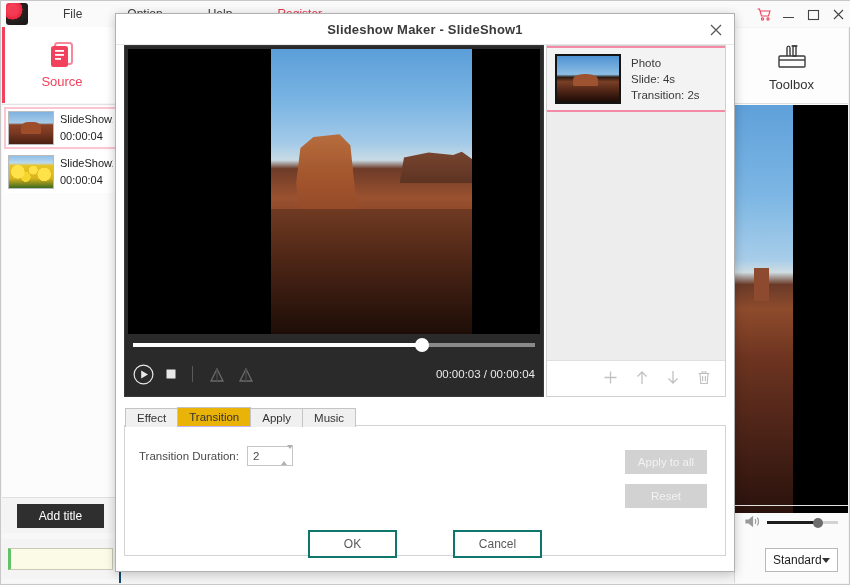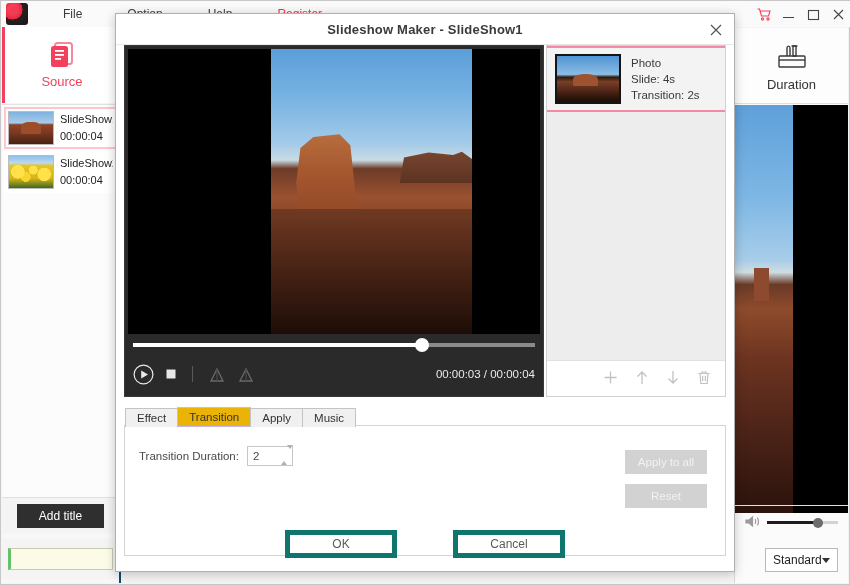--- a/index.html
+++ b/index.html
@@ -254,21 +254,21 @@
     width: 82px; height: 24px; background: #d2d2d2; border: none;
     font-size: 11.5px; color: #f2f2f2; cursor: default;
     font-family: "Liberation Sans", sans-serif; display: block;
   }
   .right-btns { position: absolute; right: 18px; top: 24px; }
   .right-btns .btn-disabled + .btn-disabled { margin-top: 10px; }
 
   .footer-btns { position: absolute; left: 0; right: 0; bottom: 13px;
     display: flex; justify-content: center; gap: 56px; }
   .btn-lg {
-    width: 112px; height: 28px; background: #fff; border: 5px solid #0f766e;
+    width: 89px; height: 28px; background: #fff; border: 2px solid #0f766e;
     font-size: 12px; color: #5a5a5a; cursor: pointer;
     font-family: "Liberation Sans", sans-serif;
   }
 </style>
 </head>
 <body>
 
 <div id="app">
 
   <div class="bg-window">
@@ -350,21 +350,21 @@
       <div class="toolbox-tab">
         <div>
           <svg width="34" height="30" viewBox="0 0 34 30" fill="none" stroke="#3a3a3a" stroke-width="1.4">
             <rect x="4" y="16" width="26" height="11" rx="1"></rect>
             <path d="M4 20h26"></path>
             <path d="M12 16 L12 8 C12 5.5 15 5.5 15 8 L15 16"></path>
             <rect x="18" y="6" width="3" height="10"></rect>
             <path d="M16.5 6h6"></path>
           </svg>
         </div>
-        <div class="toolbox-label">Duration</div>
+        <div class="toolbox-label">Toolbox</div>
       </div>
 
       <div class="bg-preview">
         <div class="img"></div>
       </div>
 
       <div class="vol-row">
         <div>
           <svg width="15" height="13" viewBox="0 0 15 13" fill="none" stroke="#9a9a9a" stroke-width="1.2">
             <path d="M1 5h3l3.5-3v9L4 8H1z" fill="#9a9a9a"></path>

